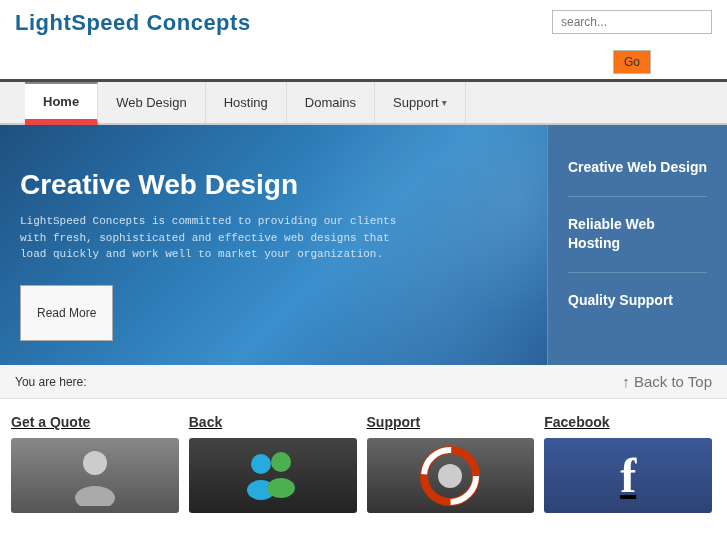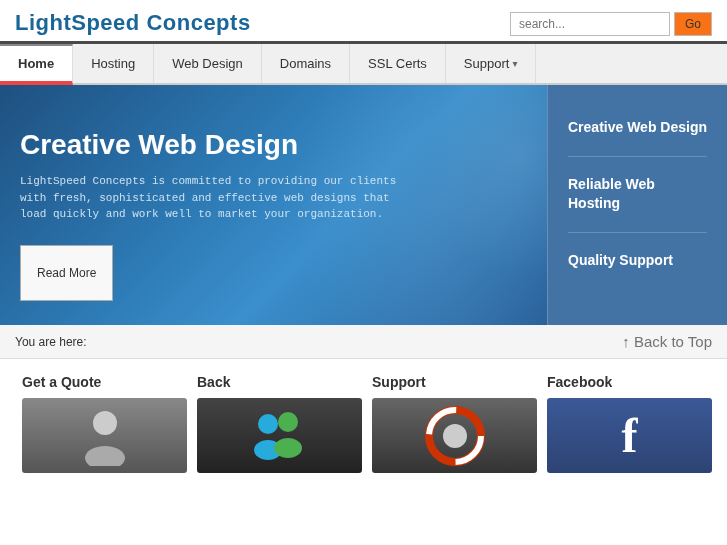--- a/index.html
+++ b/index.html
@@ -3,34 +3,35 @@
   <meta charset="utf-8">
   <style>
     * { margin: 0; padding: 0; box-sizing: border-box; }
     body { font-family: Arial, sans-serif; font-size: 13px; background: #fff; width: 727px; }
 
     
     #header {
       background: #fff;
       padding: 10px 15px 5px 15px;
       display: flex;
-      align-items: flex-end;
+      align-items: flex-start;
       justify-content: space-between;
       border-bottom: 3px solid #4a4a4a;
     }
     #site-title {
       font-size: 22px;
       font-weight: bold;
       color: #1a6699;
       letter-spacing: 0.5px;
     }
     #search-area {
       display: flex;
       align-items: center;
-      gap: 4px;
+      gap: 16px;
+      flex-direction: column;
     }
     #search-input {
       border: 1px solid #bbb;
       padding: 4px 8px;
       font-size: 12px;
       color: #999;
       width: 160px;
     }
     #search-button {
       background: #f97316;
@@ -55,23 +56,24 @@
       color: #333;
       border-right: 1px solid #ddd;
       display: flex;
       align-items: center;
       gap: 3px;
       white-space: nowrap;
     }
     .nav-item.active {
       background: #fff;
       border-top: 2px solid #888;
-      border-bottom: 4px solid #ef4444;
+      border-bottom: 6px solid #ef4444;
       margin-bottom: -2px;
       font-weight: bold;
+      margin-left: 25px;
     }
     .dropdown-arrow {
       font-size: 10px;
       color: #666;
     }
 
     
     #hero {
       display: flex;
       height: 240px;
@@ -167,22 +169,23 @@
     #back-to-top {
       color: #737373;
       font-size: 15px;
       cursor: pointer;
       text-decoration: none;
     }
 
     
     #cards {
       display: flex;
-      padding: 15px 15px 10px 22px;
+      padding: 15px 15px 10px 11px;
       gap: 10px;
+      text-decoration: underline;
     }
     .card {
       flex: 1;
     }
     .card-title {
       font-size: 14px;
       font-weight: bold;
       color: #333;
       margin-bottom: 8px;
     }
@@ -231,24 +234,23 @@
   <div id="site-title">LightSpeed Concepts</div>
   <div id="search-area">
     <input id="search-input" type="text" placeholder="search..." style="">
     <button id="search-button">Go</button>
   </div>
 </div>
 
 <div id="nav">
 
 <div class="nav-item active">Home</div>
+    <div class="nav-item">Web Design</div>
     <div class="nav-item">Hosting</div>
-    <div class="nav-item">Web Design</div>
     <div class="nav-item">Domains</div>
-    <div class="nav-item">SSL Certs</div>
     <div class="nav-item">Support<span class="dropdown-arrow">▾</span></div>
   </div>
 
 <div id="hero">
   <div id="hero-main">
     <h1 id="hero-title">Creative Web Design</h1>
     <p id="hero-desc">LightSpeed Concepts is committed to providing our clients with fresh, sophisticated and effective web designs that load quickly and work well to market your organization.</p>
     <button id="hero-btn">Read More</button>
   </div>
   <div id="hero-sidebar">

